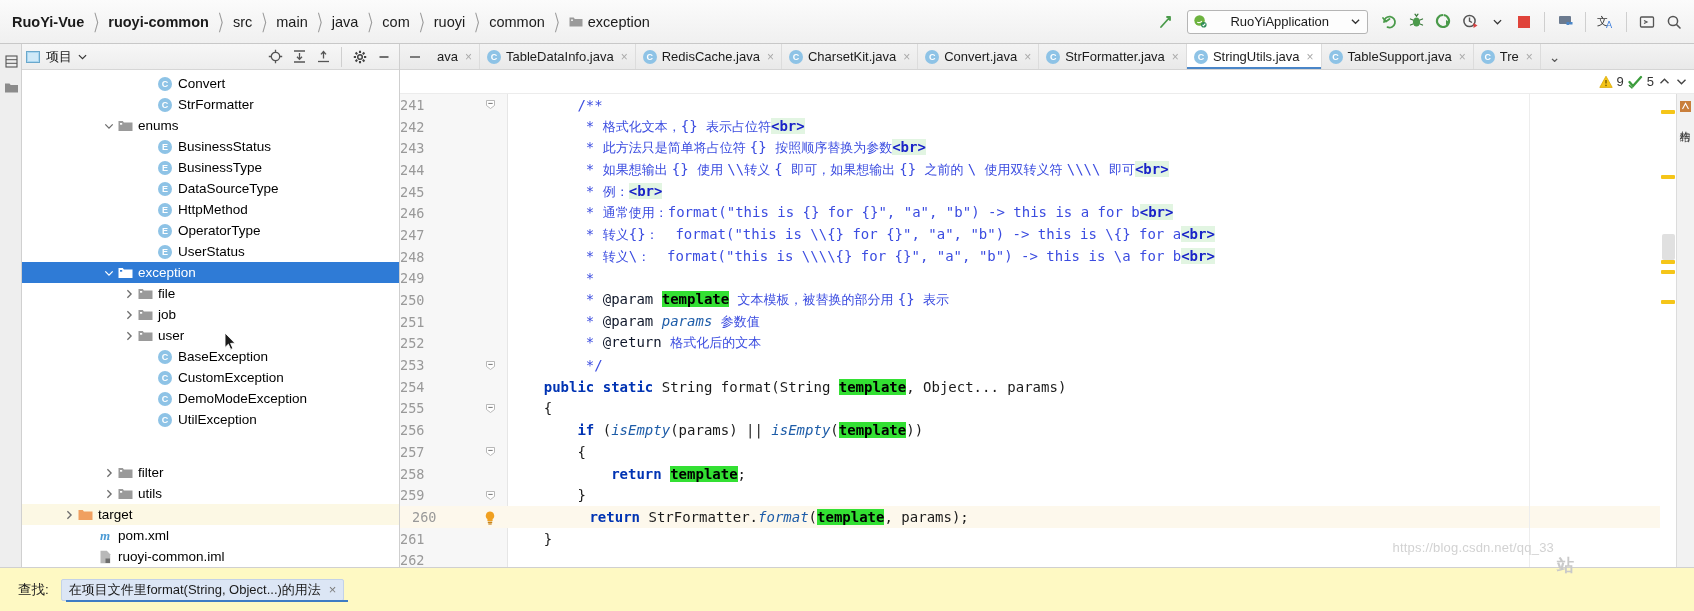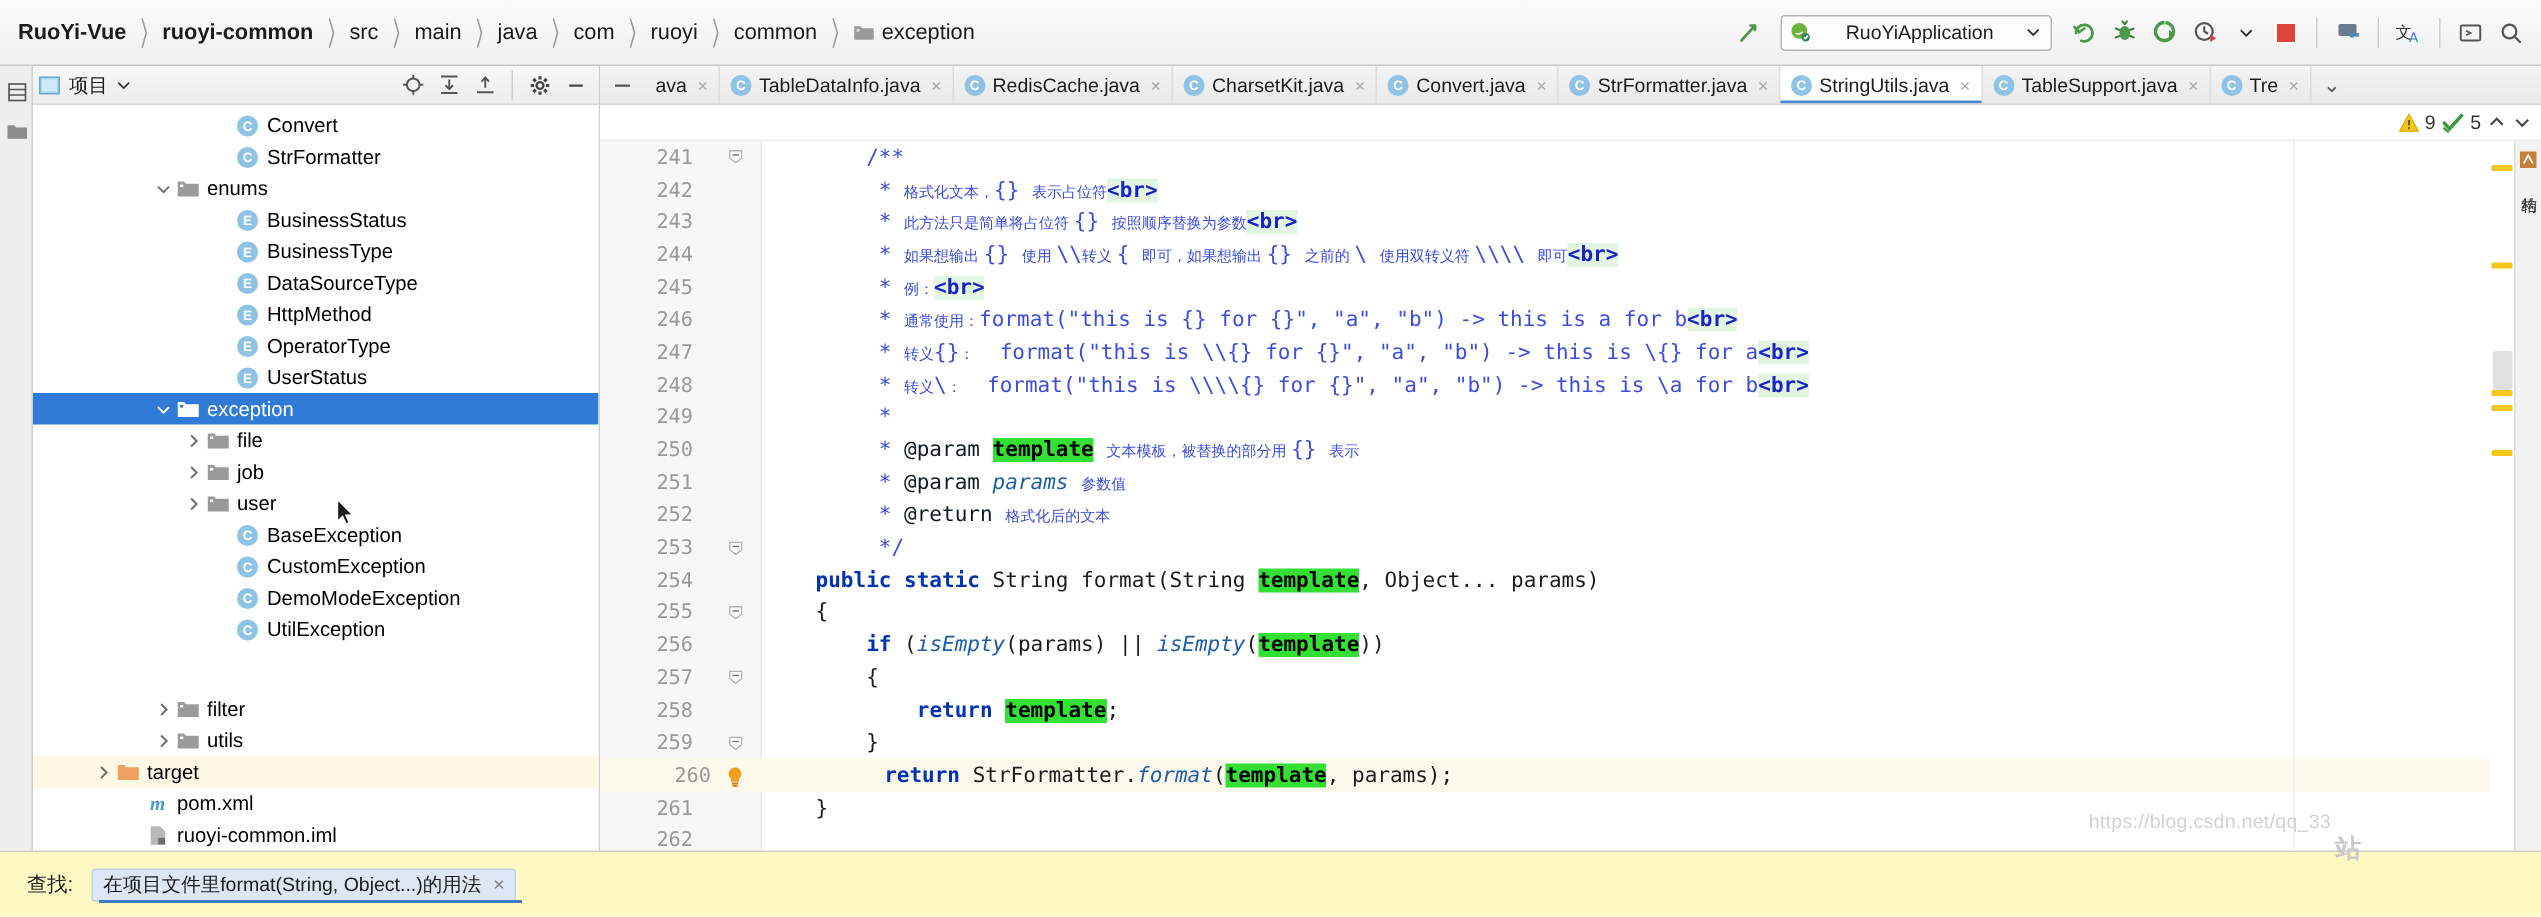--- a/index.html
+++ b/index.html
@@ -127,33 +127,33 @@
     background:#f7f7f7; border-right:1px solid #e6e6e6;
   }
   .code-area {
     position:absolute; left:0; top:0; width:1294px; height:497px;
     font-family:"DejaVu Sans Mono","Liberation Mono",monospace;
     font-size:14px;
   }
   .cline { position:relative; height:21.7px; display:flex; align-items:center; }
   .cline.cur { background:#fdf8ec;padding-left:12px; }
   .lnum {
-    width:72px; text-align:right; padding-right:10px;
+    width:72px; padding-right:10px;
     color:#999999; font-size:13.5px; flex:0 0 72px;
     font-family:"DejaVu Sans Mono",monospace;
   }
   .fold {
     width:36px; flex:0 0 36px; display:flex; align-items:center; justify-content:center;
     color:#8a8a8a; font-size:11px;
   }
   .ctext { white-space:pre; padding-left:2px; }
 
   
   .t-cmt   { color:#3b4ce0; }
-  .t-cmtcn { color:#3b4ce0; font-family:"DejaVu Sans","Liberation Sans",sans-serif; font-size:10px;}
+  .t-cmtcn { color:#3b4ce0; font-family:"DejaVu Sans","Liberation Sans",sans-serif; font-size:13px;}
   .t-tag   { color:#1a23c8; background:#e2f5e2; font-weight:bold; }
   .t-doctag{ color:#0f172a; }
   .t-kw    { color:#0033b3; font-weight:bold; }
   .t-ital  { color:#1d5ca8; font-style:italic; }
   .t-pln   { color:#1b1b1b; }
   .t-find  { background:#33e033; color:#000; font-weight:bold; }
 
   .bulb {
     position:absolute; left:84px; top:50%; transform:translateY(-50%);
     width:12px;height:12px;

